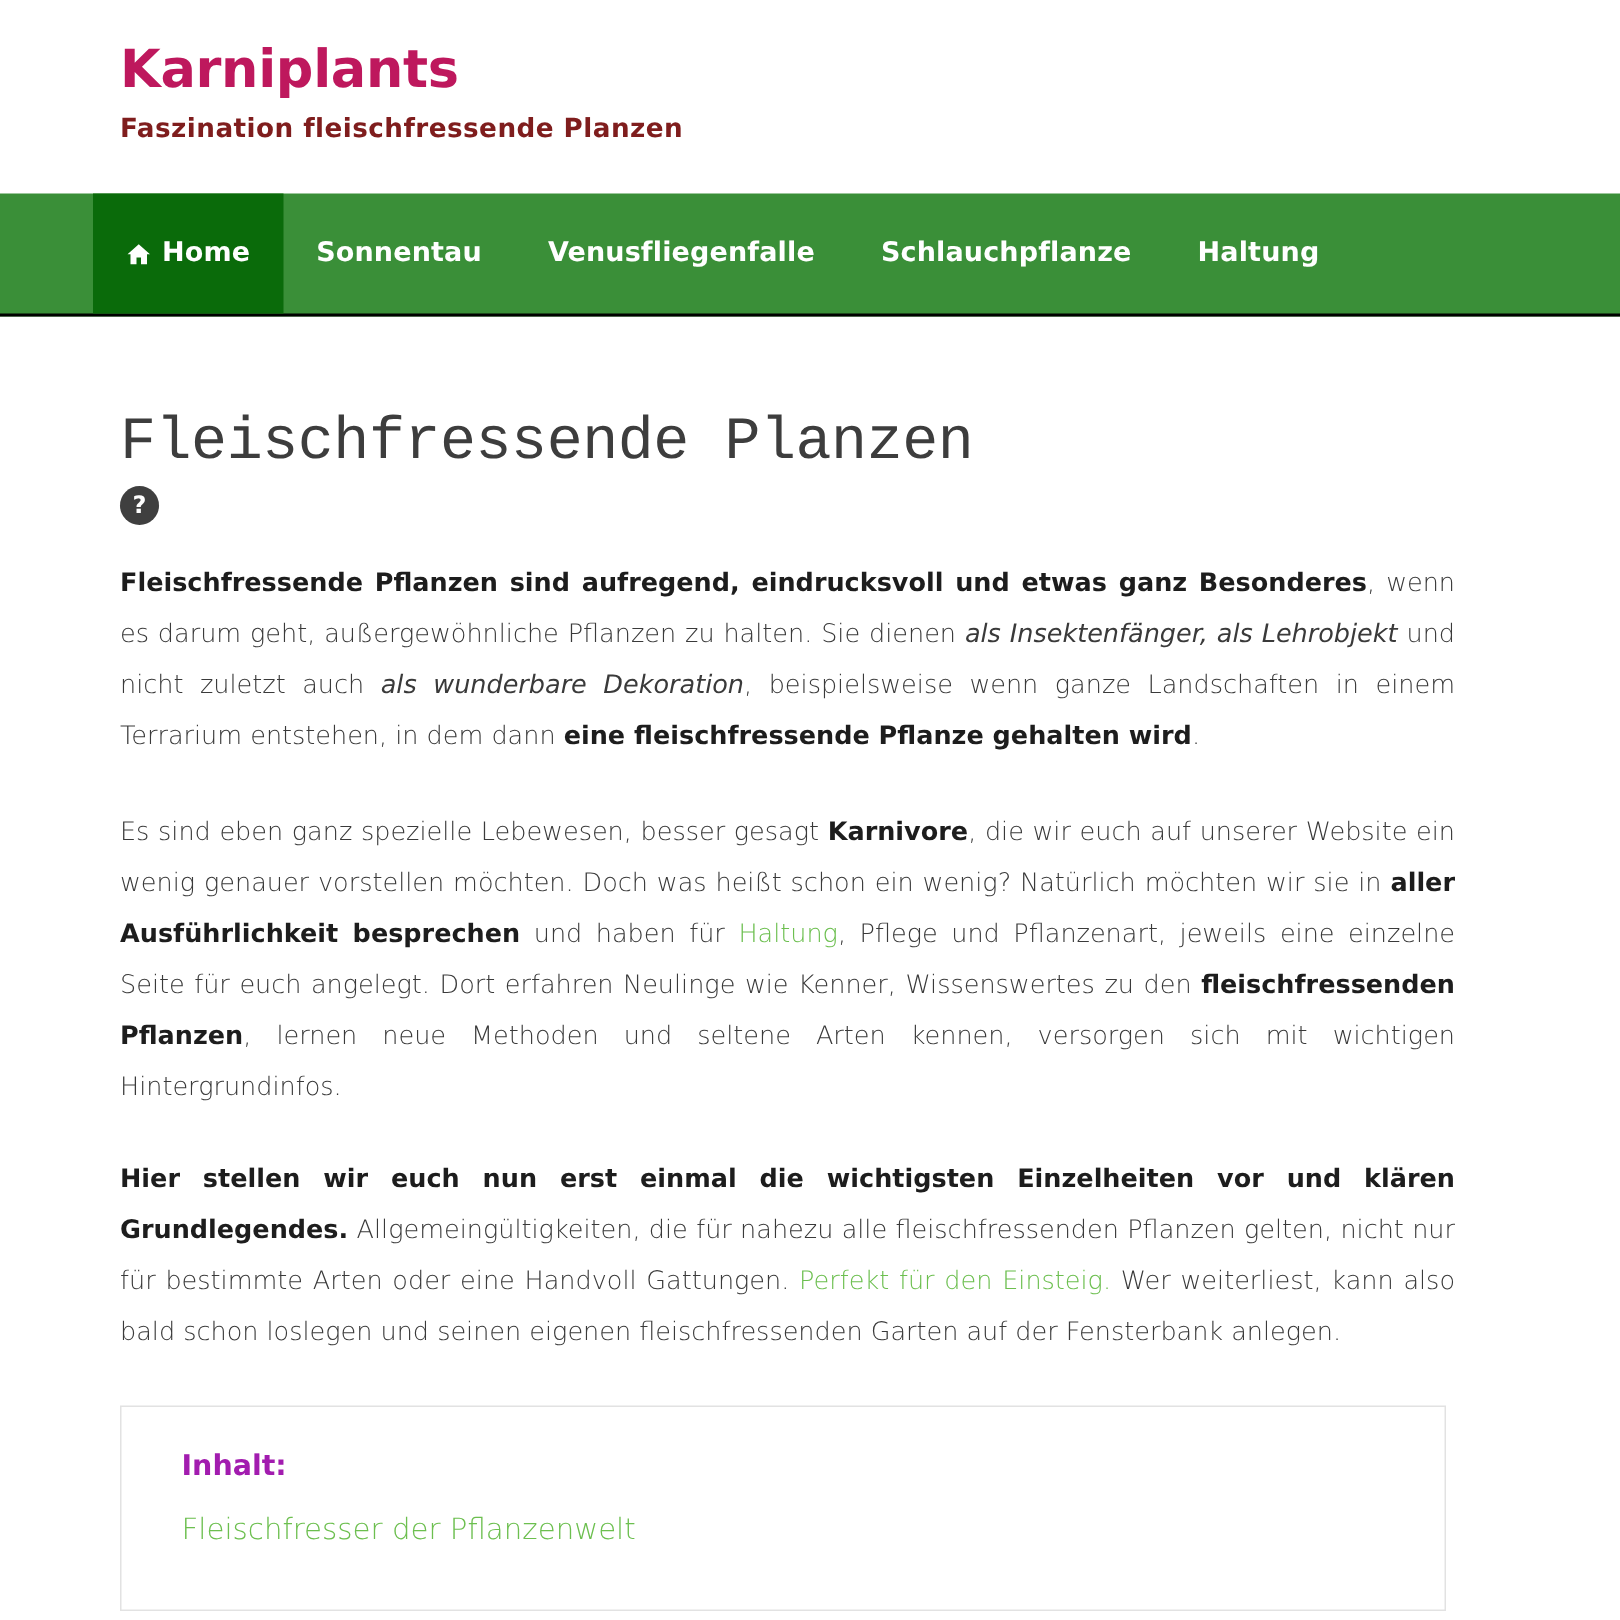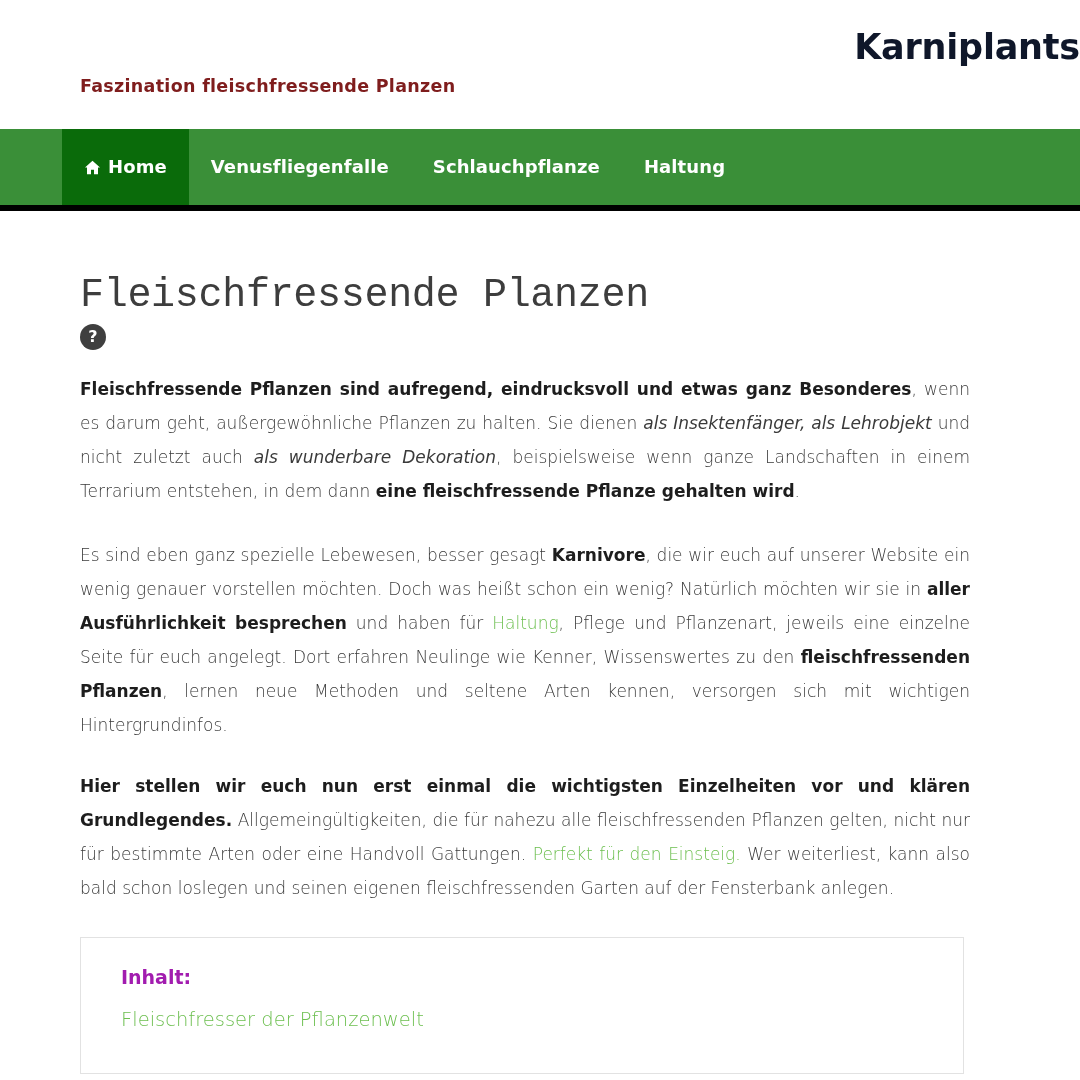--- a/index.html
+++ b/index.html
@@ -18,43 +18,42 @@
 
   
   .site-header {
     padding: 28px 0 0 0;
     background: #ffffff;
   }
   .site-title {
     margin: 0 0 0 80px;
     font-size: 35px;
     font-weight: bold;
-    color: #0f172a;
+    color: #be185d;
     letter-spacing: -0.2px;
     line-height: 1.1;
-    text-align: right;
   }
   .site-tagline {
     margin: 9px 0 0 80px;
     font-size: 17.5px;
     font-weight: bold;
     color: #7f1d1d;
     letter-spacing: 0.3px;
   }
 
   
   .main-nav {
     margin-top: 33px;
     background: #3a8f38;
     height: 82px;
     display: flex;
     align-items: stretch;
     padding-left: 62px;
     box-sizing: border-box;
-    border-bottom: 6px solid #000000;
+    border-bottom: 2px solid #000000;
   }
   .nav-item {
     display: flex;
     align-items: center;
     gap: 7px;
     padding: 0 22px;
     color: #ffffff;
     font-size: 18px;
     font-weight: bold;
     white-space: nowrap;
@@ -156,20 +155,23 @@
 <nav class="main-nav">
   <a class="nav-item active">
     <span class="home-icon">
       <svg viewBox="0 0 20 18" width="17" height="15" aria-hidden="true">
         <path d="M10 1 L19 9 L16.6 9 L16.6 17 L11.8 17 L11.8 11.6 L8.2 11.6 L8.2 17 L3.4 17 L3.4 9 L1 9 Z" fill="#ffffff"></path>
       </svg>
     </span>
     <span>Home</span>
   </a>
   <a class="nav-item">
+    <span>Sonnentau</span>
+  </a>
+  <a class="nav-item">
     <span>Venusfliegenfalle</span>
   </a>
   <a class="nav-item">
     <span>Schlauchpflanze</span>
   </a>
   <a class="nav-item">
     <span>Haltung</span>
   </a>
 
 </nav>

